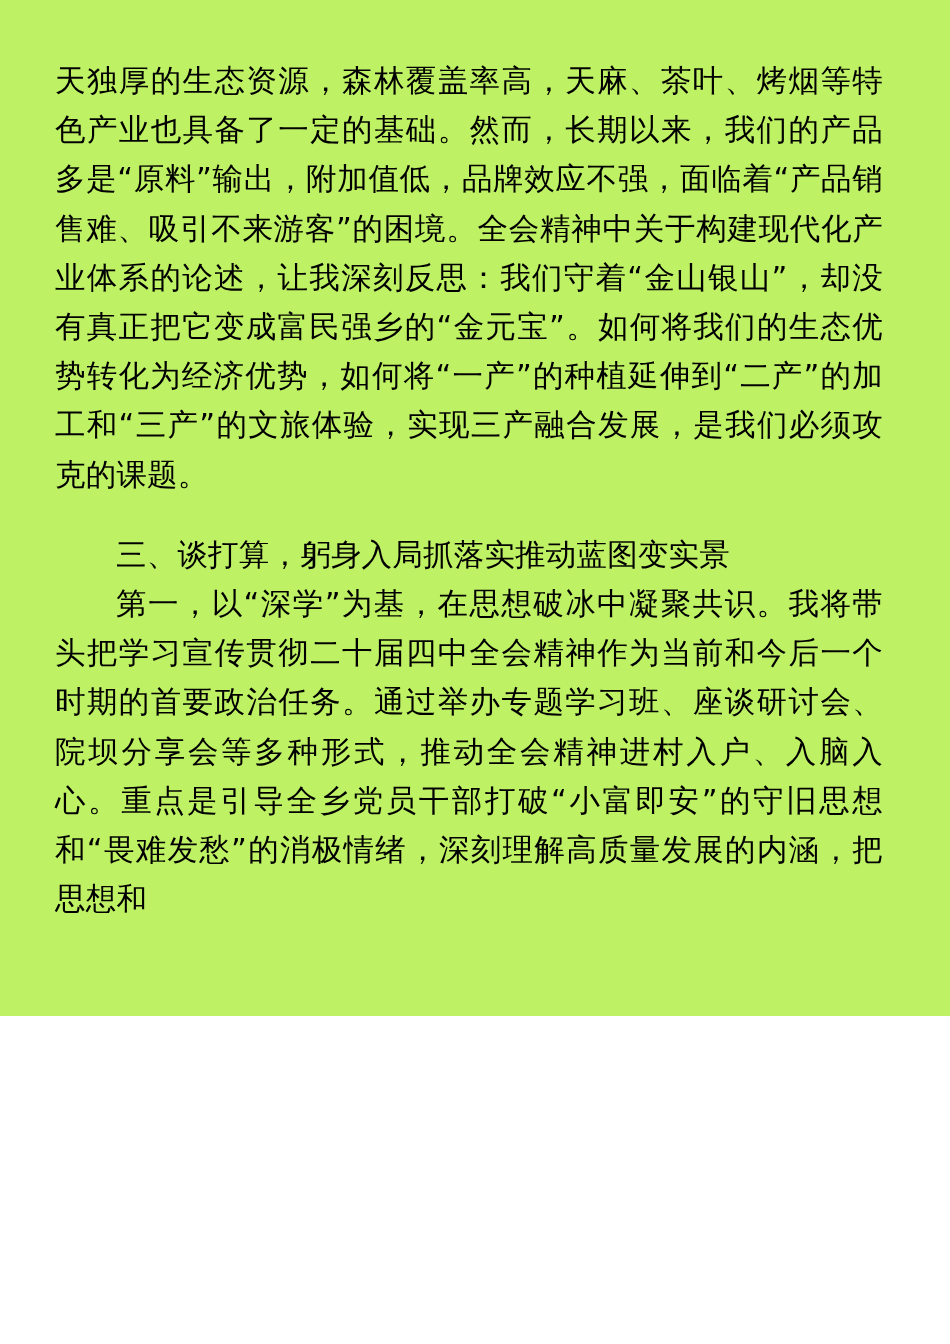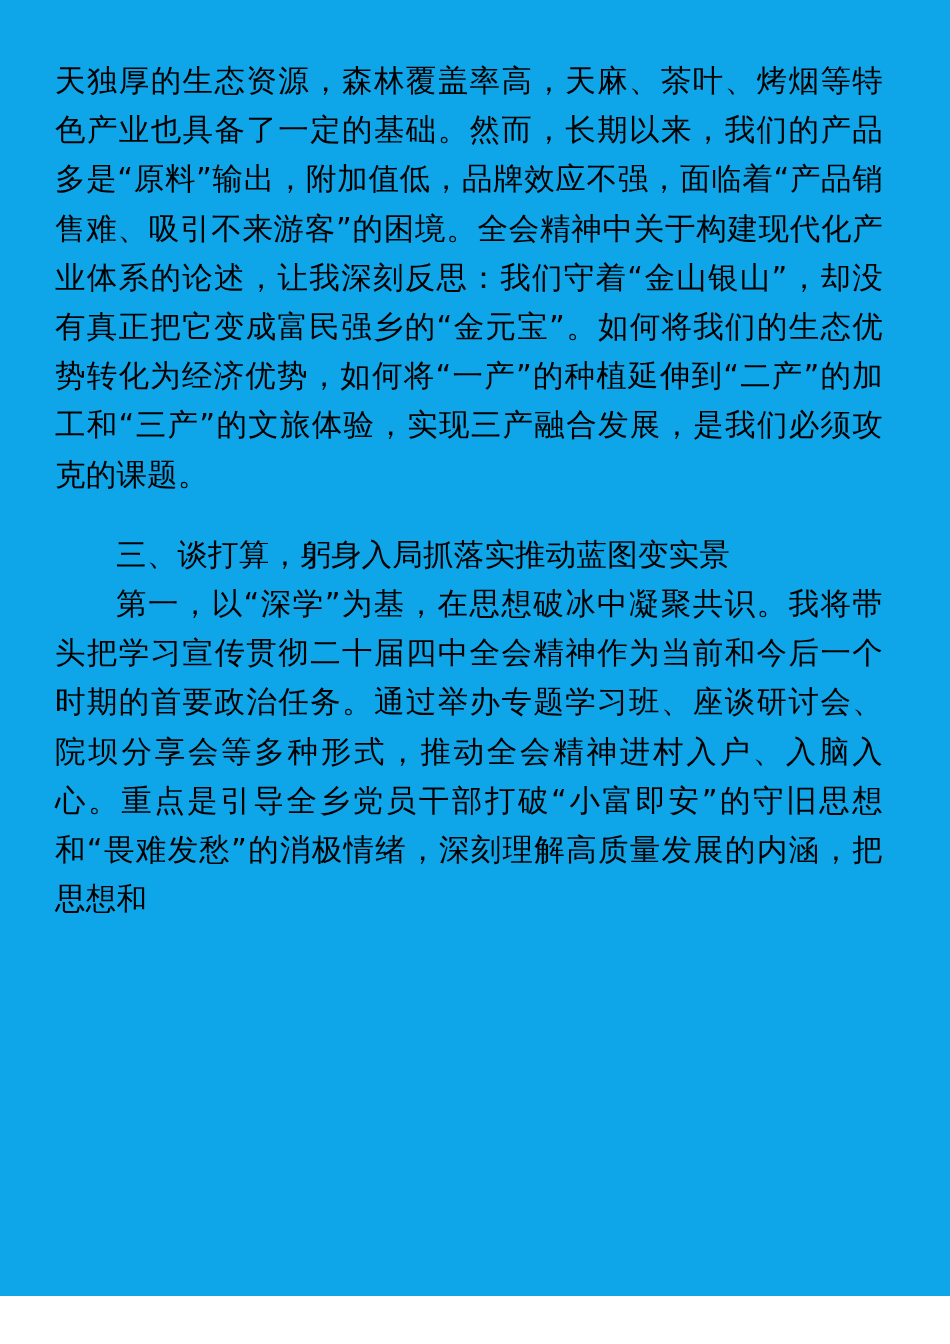--- a/index.html
+++ b/index.html
@@ -8,22 +8,22 @@
     padding: 0;
     background: #ffffff;
   }
   body {
     font-family: "DejaVu Sans", "Liberation Sans", sans-serif;
     color: #000000;
   }
   .page {
     position: relative;
     width: 950px;
-    height: 1296px;
-    background: #0ea5e9;
+    height: 1016px;
+    background: #bef264;
     overflow: hidden;
     box-sizing: border-box;
     padding-left: 27px;
   }
   .doc-body {
     position: absolute;
     left: 55px;
     top: 56px;
     width: 828px;
   }

